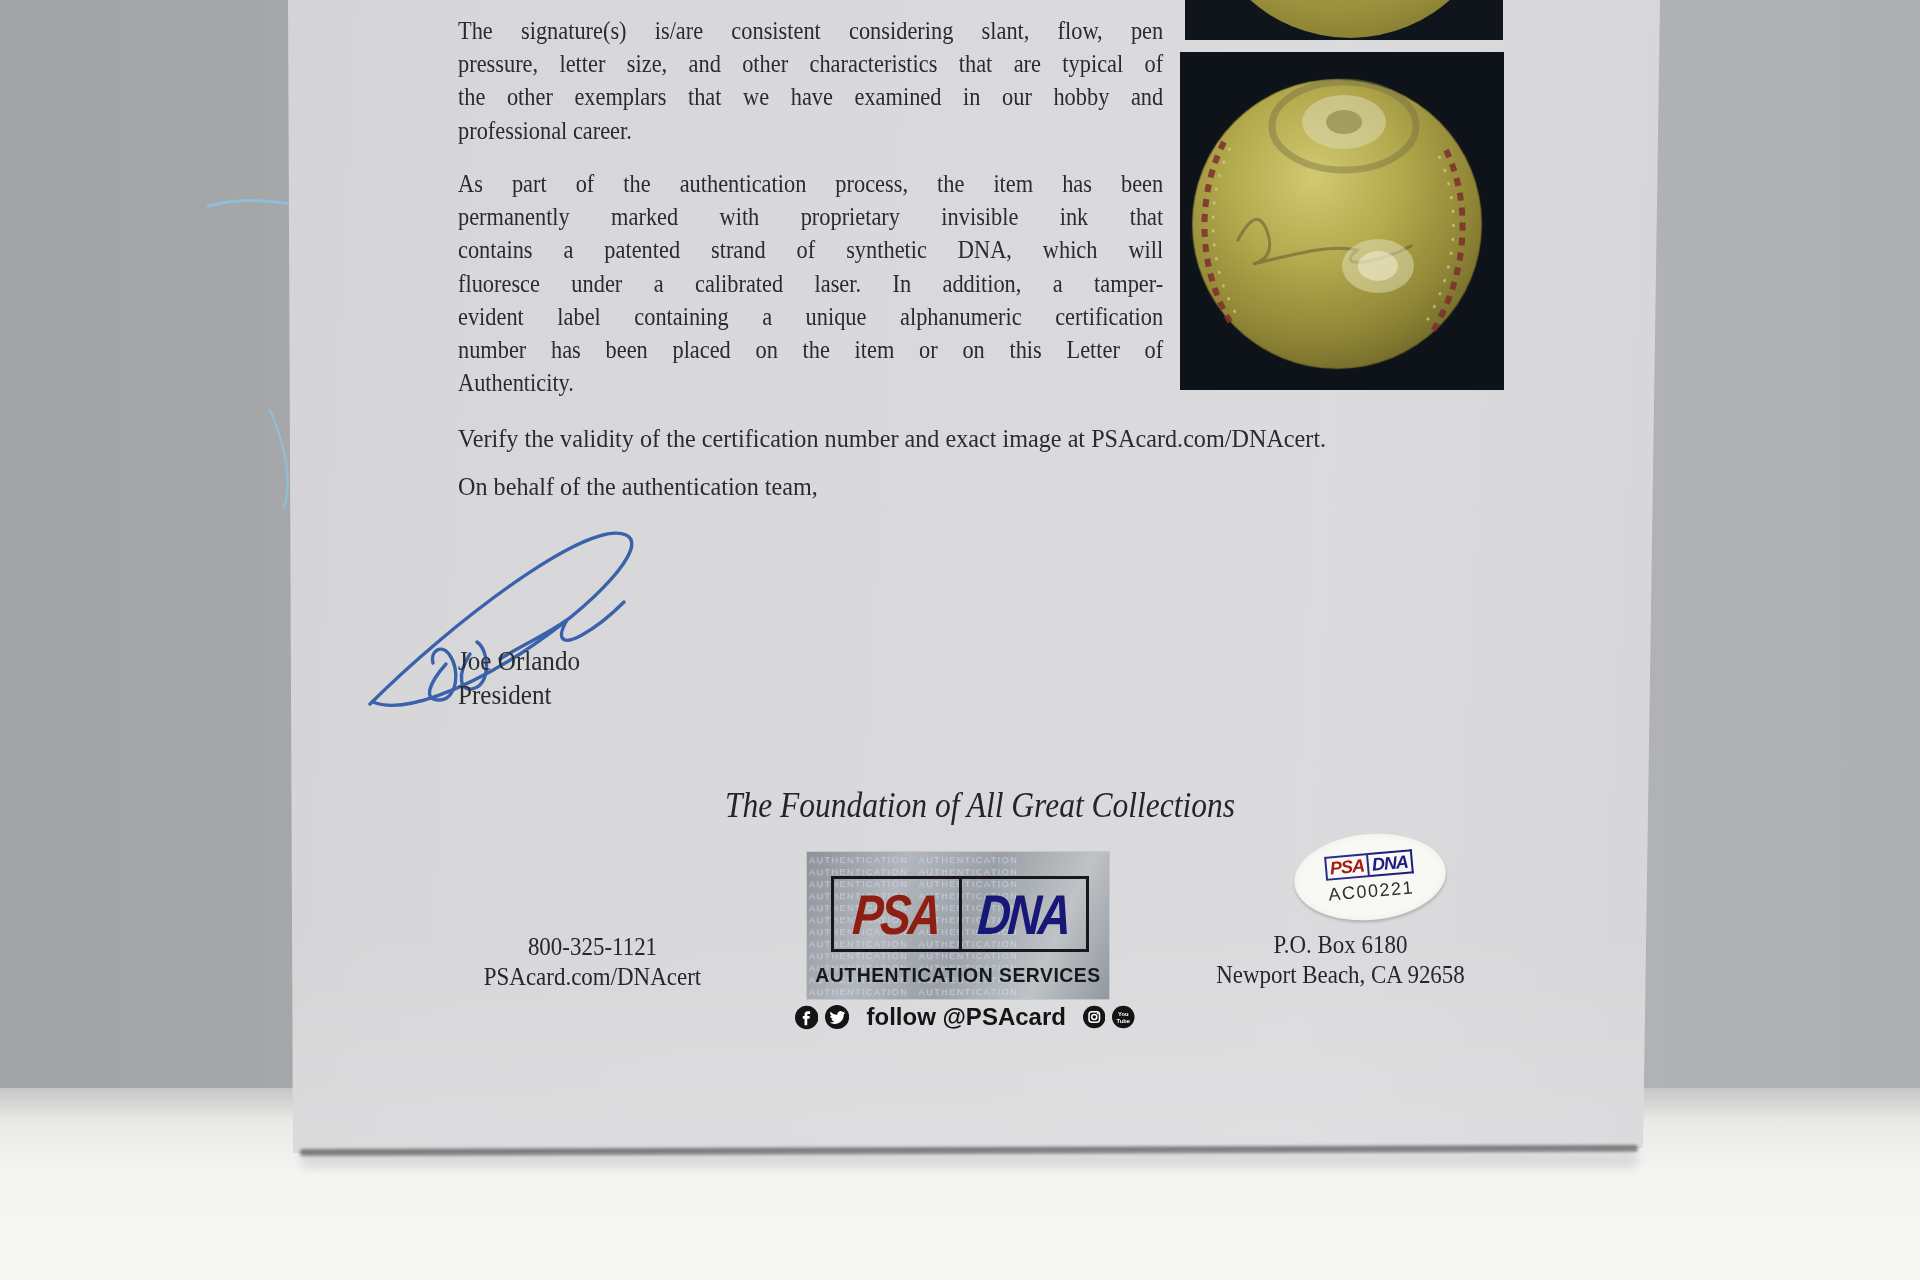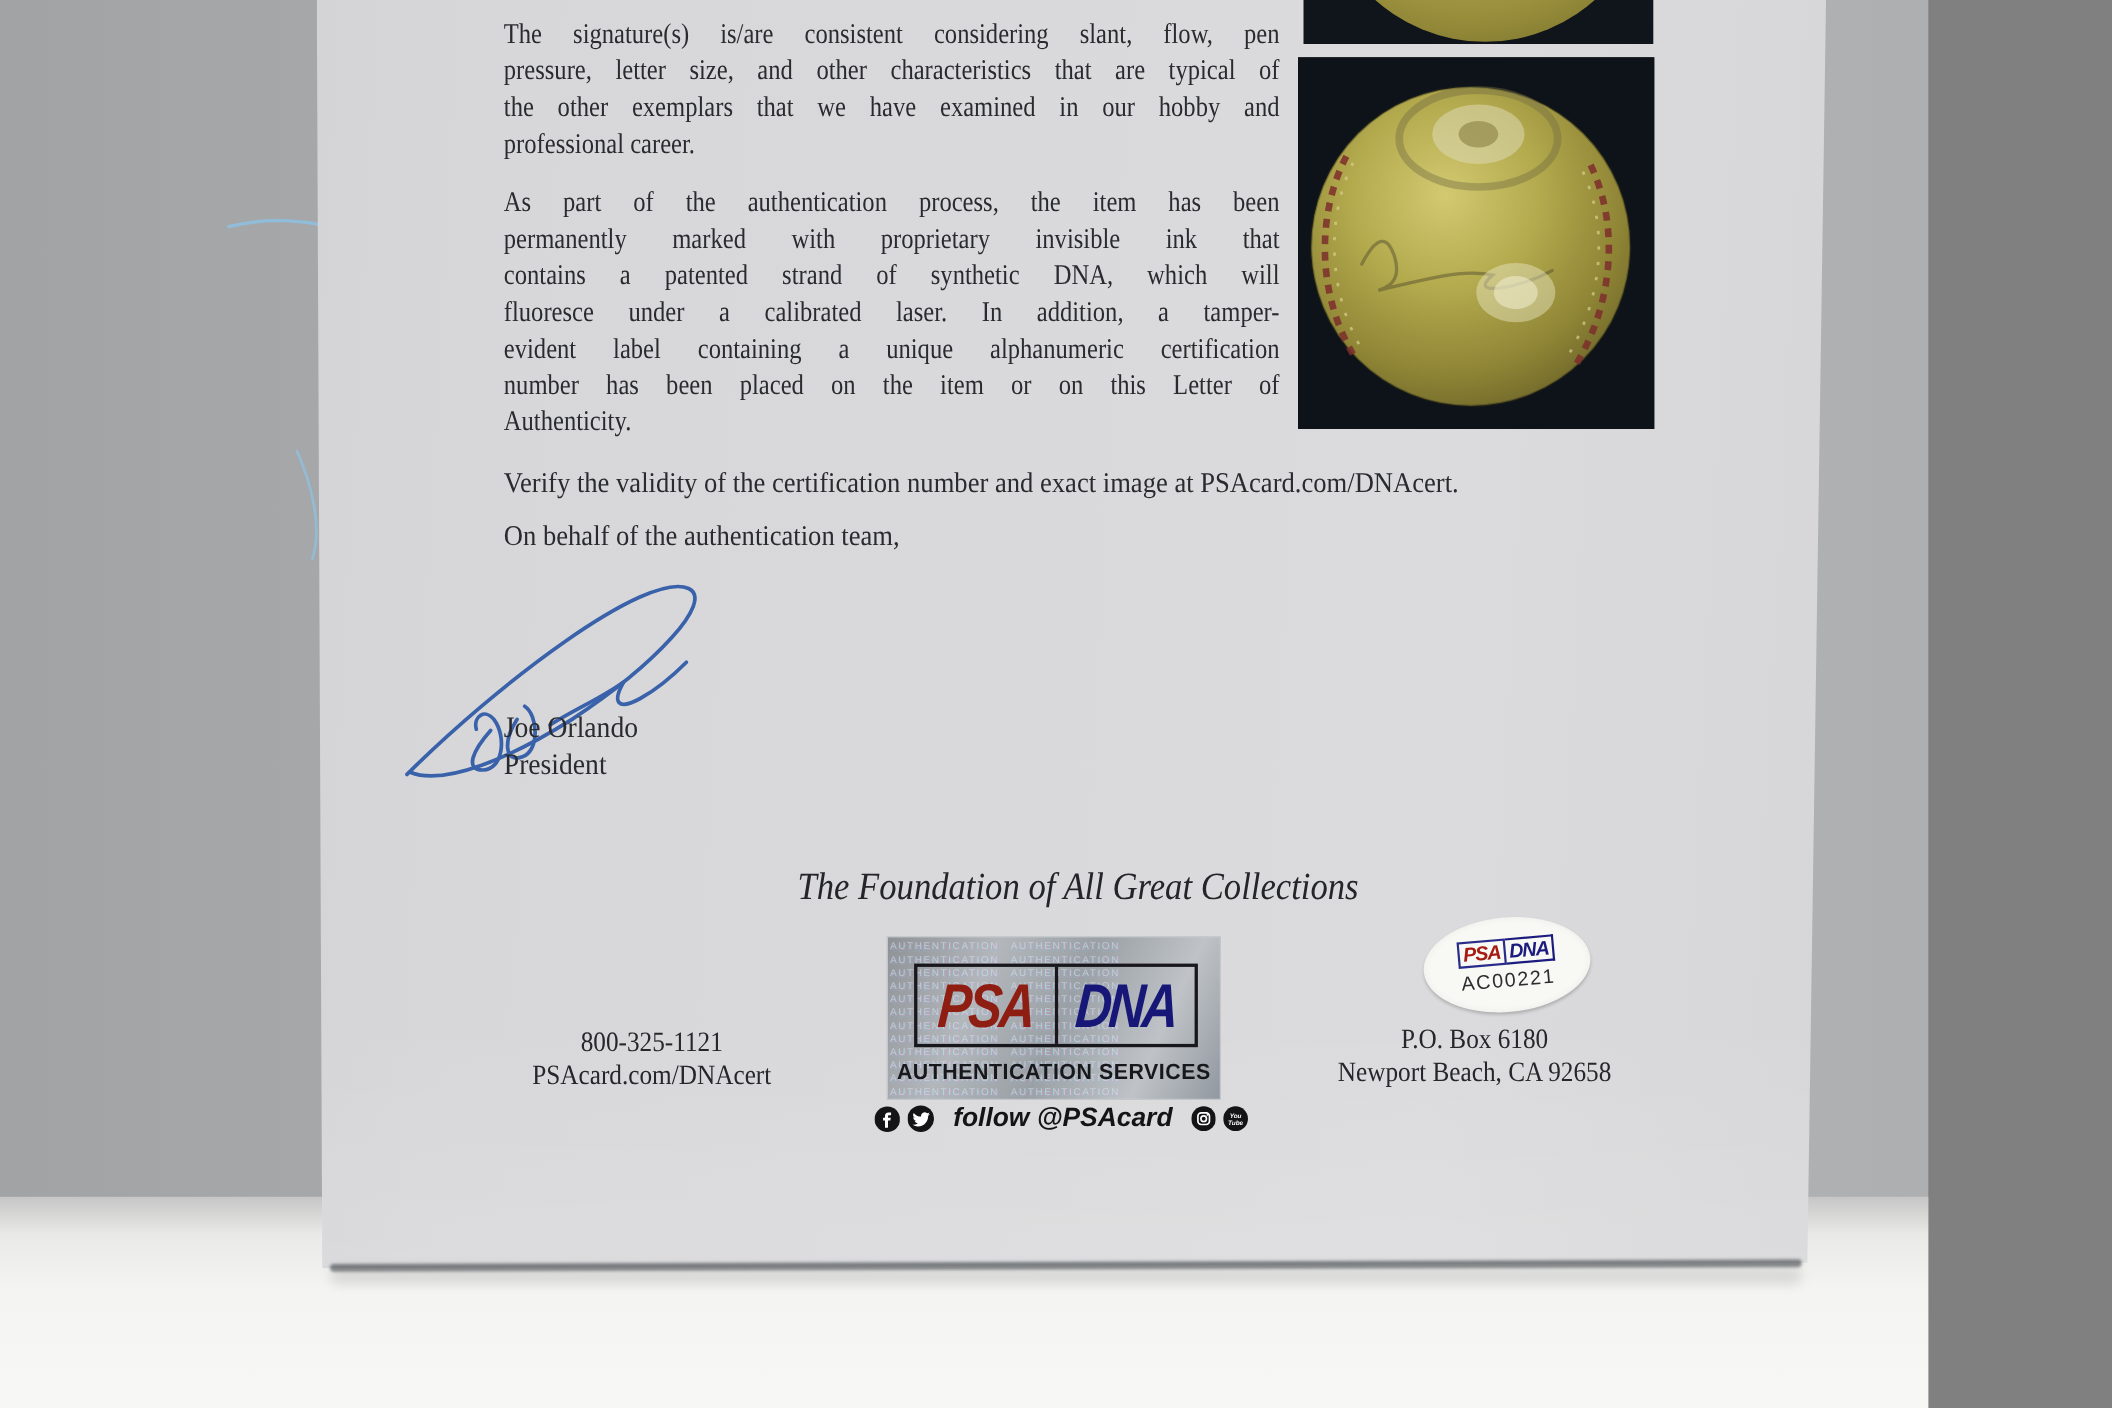--- a/index.html
+++ b/index.html
@@ -1,16 +1,16 @@
 <!DOCTYPE html>
 <html><head>
 <meta charset="utf-8">
 <style>
   html,body{margin:0;padding:0;background:#808080;}
-  .scene{position:relative;width:1753px;height:1280px;overflow:hidden;
+  .scene{position:relative;width:1920px;height:1280px;overflow:hidden;
     background:linear-gradient(90deg,#a2a3a5 0%,#a7a8aa 20%,#abacae 55%,#b2b3b5 80%,#aeafb1 100%);
     font-family:"Liberation Serif",serif;}
   
   .floor{position:absolute;left:0;top:1088px;width:1920px;height:192px;
     background:linear-gradient(180deg,#c6c6c6 0px,#e9e9e7 34px,#f4f4f2 85px,#f7f7f5 100%);}
   
   .pen-marks{position:absolute;left:190px;top:150px;width:140px;height:380px;}
   
   .paper{position:absolute;left:0;top:0;width:1920px;height:1280px;
     clip-path:polygon(288px 0px,1660px 0px,1643px 1148px,293px 1153px);
@@ -54,21 +54,21 @@
   .holo-cell{display:flex;align-items:center;justify-content:center;flex:1;}
   .holo-cell.psa{border-right:3px solid #17171c;}
   .holo-letters{font-family:"Liberation Sans",sans-serif;font-weight:bold;font-style:italic;
     font-size:46px;letter-spacing:-3px;transform:scaleY(1.22) skewX(-5deg);}
   .holo-sub{position:absolute;left:0;bottom:12px;width:100%;text-align:center;
     font-family:"Liberation Sans",sans-serif;font-size:20px;font-weight:bold;color:#17181c;
     letter-spacing:.5px;transform:scaleX(.97);}
 
   
   .social{position:absolute;left:795px;top:998px;width:340px;height:38px;display:flex;
-    align-items:center;justify-content:center;gap:7px;font-style:italic;}
+    align-items:center;justify-content:center;gap:7px;}
   .social-label{font-family:"Liberation Sans",sans-serif;font-weight:bold;font-size:24px;
     color:#141416;margin:0 10px;white-space:nowrap;}
   .badge{display:block;}
 
   
   .contact{position:absolute;width:285px;text-align:center;font-size:25.5px;line-height:30px;
     color:#26272a;transform:scaleX(0.9);transform-origin:50% 0;}
   .contact.left{left:450px;top:932px;}
   .contact.right{left:1198px;top:930px;}
 

